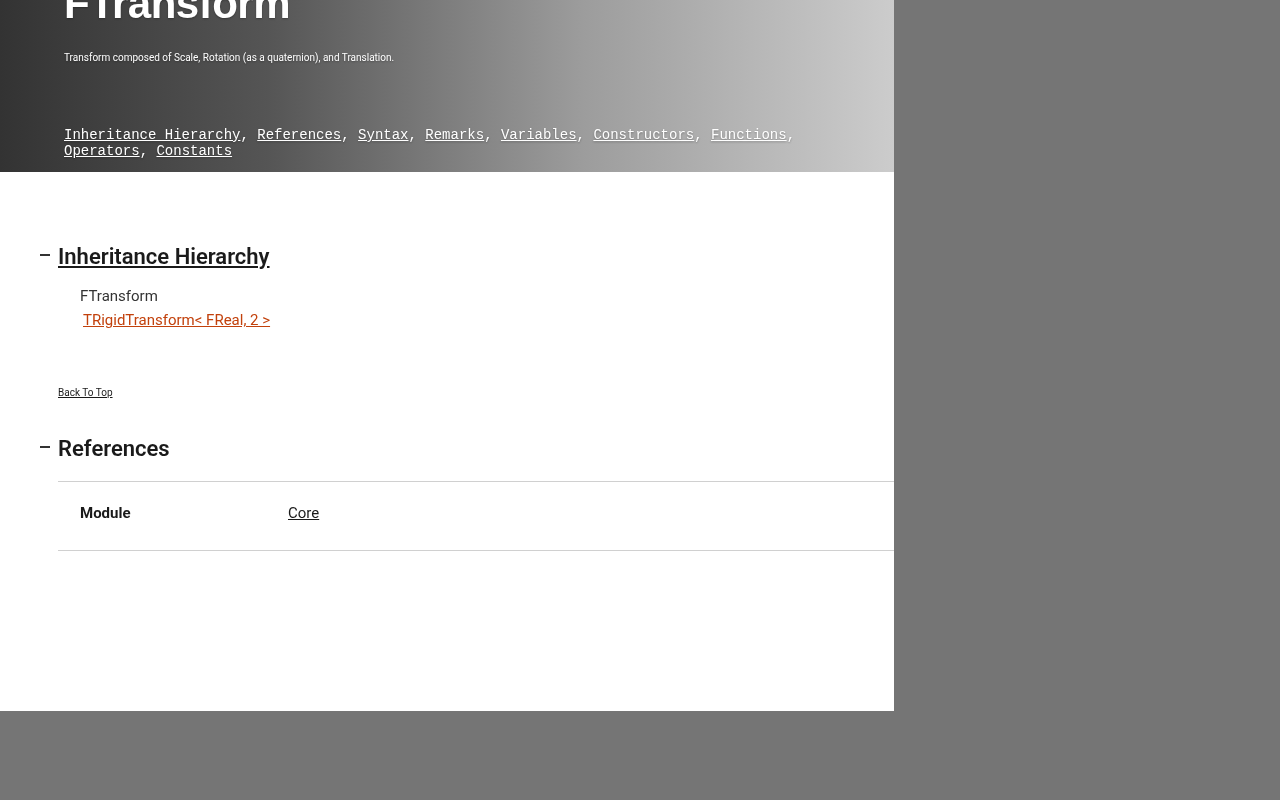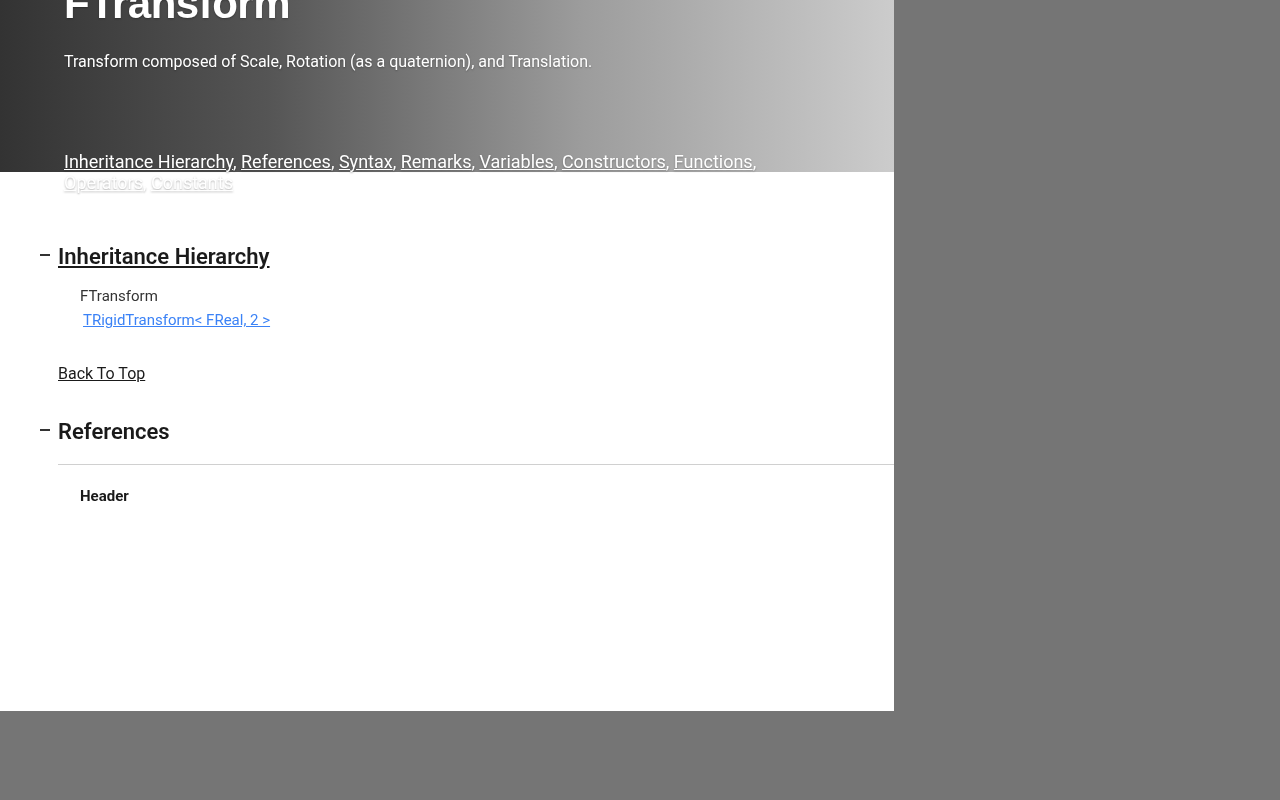--- a/index.html
+++ b/index.html
@@ -29,29 +29,30 @@
     .hero-title {
       font-size: 42px;
       font-weight: 700;
       letter-spacing: -0.5px;
       padding-top: 0;
       margin-top: -20px;
       text-shadow: 0 1px 2px rgba(0,0,0,0.3);
       font-family: "Segoe UI", Arial, sans-serif;
     }
     .hero-desc {
-      font-size: 16px;
+      font-size: 10px;
       margin-top: 24px;
       text-shadow: 0 1px 2px rgba(0,0,0,0.3);
     }
     .hero-nav {
-      margin-top: 80px;
-      font-size: 18px;
+      margin-top: 64px;
+      font-size: 14px;
       color: #fff;
       text-shadow: 0 1px 2px rgba(0,0,0,0.3);
+      font-family: Liberation Mono, monospace;
     }
     .hero-nav a {
       color: #fff;
       text-decoration: underline;
       cursor: pointer;
     }
     .content {
       padding: 72px 0 0 0;
       background: #fff;
     }
@@ -84,32 +85,32 @@
       color: #333;
     }
     .hierarchy-root {
       margin-bottom: 6px;
     }
     .hierarchy-child {
       padding-left: 3px;
       margin-bottom: 4px;
     }
     .hierarchy-child a {
-      color: #3b82f6;
+      color: #c2410c;
       text-decoration: underline;
       cursor: pointer;
       margin-top: 20px;
     }
     .hierarchy-gap {
       height: 20px;
     }
     .back-to-top {
       display: inline-block;
-      margin-top: 11px;
-      font-size: 16px;
+      margin-top: 34px;
+      font-size: 10px;
       color: #1a1a1a;
       text-decoration: underline;
       cursor: pointer;
     }
     .section-references {
       margin-top: 36px;
     }
     .ref-table {
       margin-top: 20px;
       width: 100%;
@@ -171,20 +172,25 @@
         <div class="hierarchy-gap"></div>
       </div>
       <a class="back-to-top">Back To Top</a>
     </div>
 
     <div class="section section-references">
       <div class="collapse-toggle"></div>
       <h2 class="section-heading no-underline">References</h2>
       <div class="ref-table">
         <div class="ref-row">
-          <div class="ref-label">Header</div>
+          <div class="ref-label">Module</div>
+          <div class="ref-value">
+            <a>Core</a>
+          </div>
+        </div>
+        <div class="ref-row">
         </div>
       </div>
     </div>
 
   </div>
 
 </div>
 
 </body></html>

